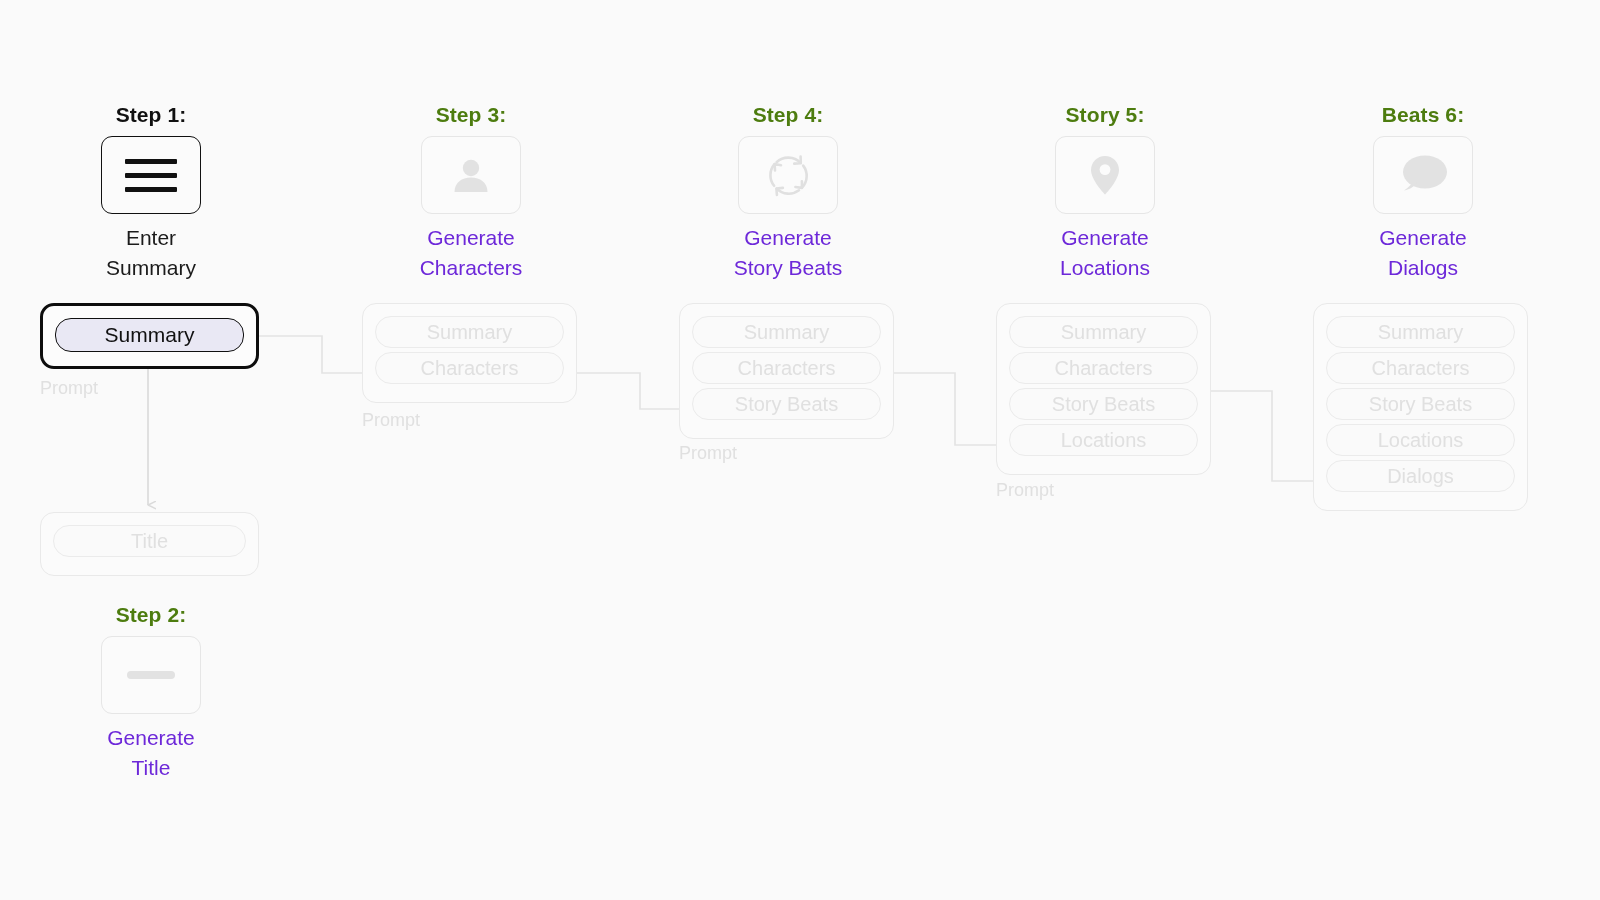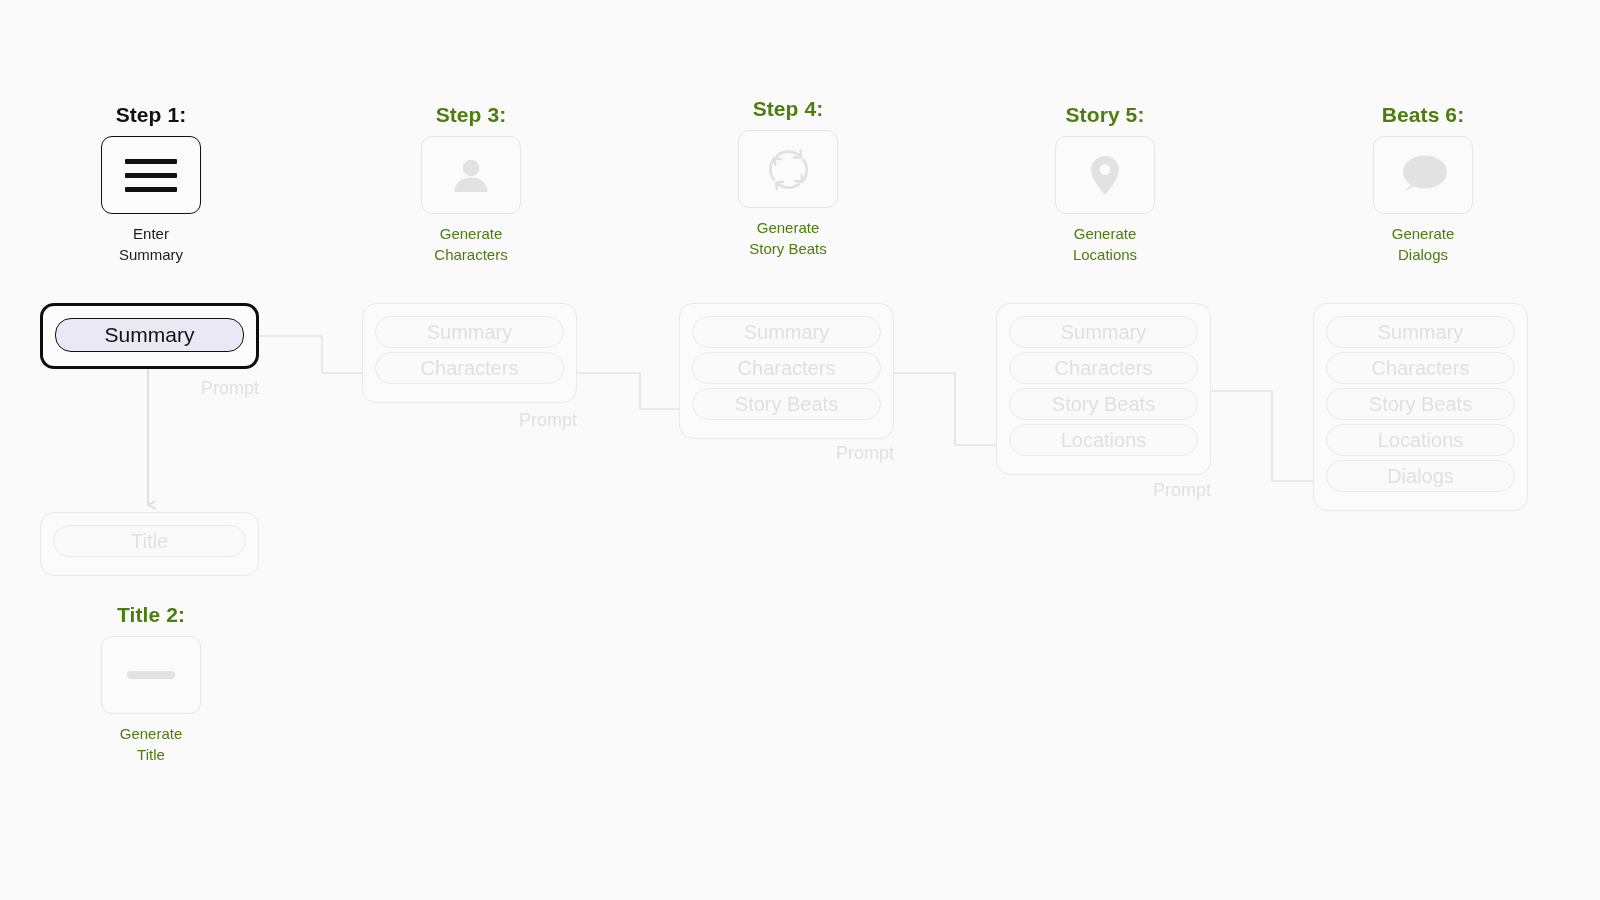--- a/index.html
+++ b/index.html
@@ -53,33 +53,33 @@
     border: 1.6px solid #111;
     border-radius: 11px;
     background: #fbfbfb;
     display: flex;
     align-items: center;
     justify-content: center;
     box-sizing: border-box;
   }
   .step-caption {
     margin-top: 9px;
-    font-size: 15px;
+    font-size: 21px;
     line-height: 1.42;
     font-weight: 400;
   }
 
   
   .step-head.active .step-label { color: #111111; }
   .step-head.active .step-caption { color: #1b1b1b; }
   .step-head.active .step-icon-box { border-color: #111111; }
 
   
   .step-head.dim .step-label { color: #4d7c0f; }
-  .step-head.dim .step-caption { color: #4d7c0f; }
+  .step-head.dim .step-caption { color: #6d28d9; }
   .step-head.dim .step-icon-box { border-color: #e6e6e6; background: #fbfbfb; }
 
   
   .hamburger { width: 52px; display:flex; flex-direction:column; gap:9px; }
   .hamburger i { display:block; height:5px; background:#111; border-radius:1px; }
   .dash { width: 48px; height: 8px; background: #e2e2e2; border-radius: 4px; }
   svg.ico { display:block; }
 
   
   .card {
@@ -118,21 +118,21 @@
   .pill.active {
     border: 1.8px solid #101010;
     background: #e9e8f4;
     color: #111111;
     font-size: 21px;
     height: 34px;
   }
 
   .card-caption {
     position: absolute;
-    text-align: right;
+    text-align: left;
     font-size: 18px;
     color: #e0e0e0;
     user-select: none;
   }
 </style>
 </head>
 <body>
 
 <div id="canvas">
 
@@ -166,21 +166,21 @@
           <i></i>
       </span>
     </div>
     <div class="step-caption">
       <div>Enter</div>
       <div>Summary</div>
     </div>
   </div>
 
   <div class="step-head dim" style="left:71px; top:603px;">
-    <div class="step-label">Title 2:</div>
+    <div class="step-label">Step 2:</div>
     <div class="step-icon-box">
       <span class="dash"></span>
     </div>
     <div class="step-caption">
       <div>Generate</div>
       <div>Title</div>
     </div>
   </div>
 
   <div class="step-head dim" style="left:391px; top:103px;">
@@ -190,21 +190,21 @@
         <circle cx="23" cy="16" r="8.2" fill="#e2e2e2"></circle>
         <path d="M6.5,40 C6.5,30.5 13.9,25.4 23,25.4 C32.1,25.4 39.5,30.5 39.5,40 Z" fill="#e2e2e2"></path>
       </svg>
     </div>
     <div class="step-caption">
       <div>Generate</div>
       <div>Characters</div>
     </div>
   </div>
 
-  <div class="step-head dim" style="left:708px; top:97px;">
+  <div class="step-head dim" style="left:708px; top:103px;">
     <div class="step-label">Step 4:</div>
     <div class="step-icon-box">
       <svg class="ico" width="52" height="52" viewBox="0 0 52 52">
         <g fill="none" stroke="#e0e0e0" stroke-width="2.6" stroke-linecap="round">
           <path d="M14.6,13.2 A17,17 0 0 1 38.5,13.9"></path>
           <path d="M38.8,14.2 L38.6,7.6 M38.8,14.2 L32.2,14.6"></path>
           <path d="M41.2,16.6 A17,17 0 0 1 40.0,38.6"></path>
           <path d="M39.9,38.9 L39.9,32.3 M39.9,38.9 L33.4,38.0"></path>
           <path d="M37.0,41.3 A17,17 0 0 1 14.7,39.6"></path>
           <path d="M14.4,39.5 L20.9,38.9 M14.4,39.5 L14.9,45.9"></path>

